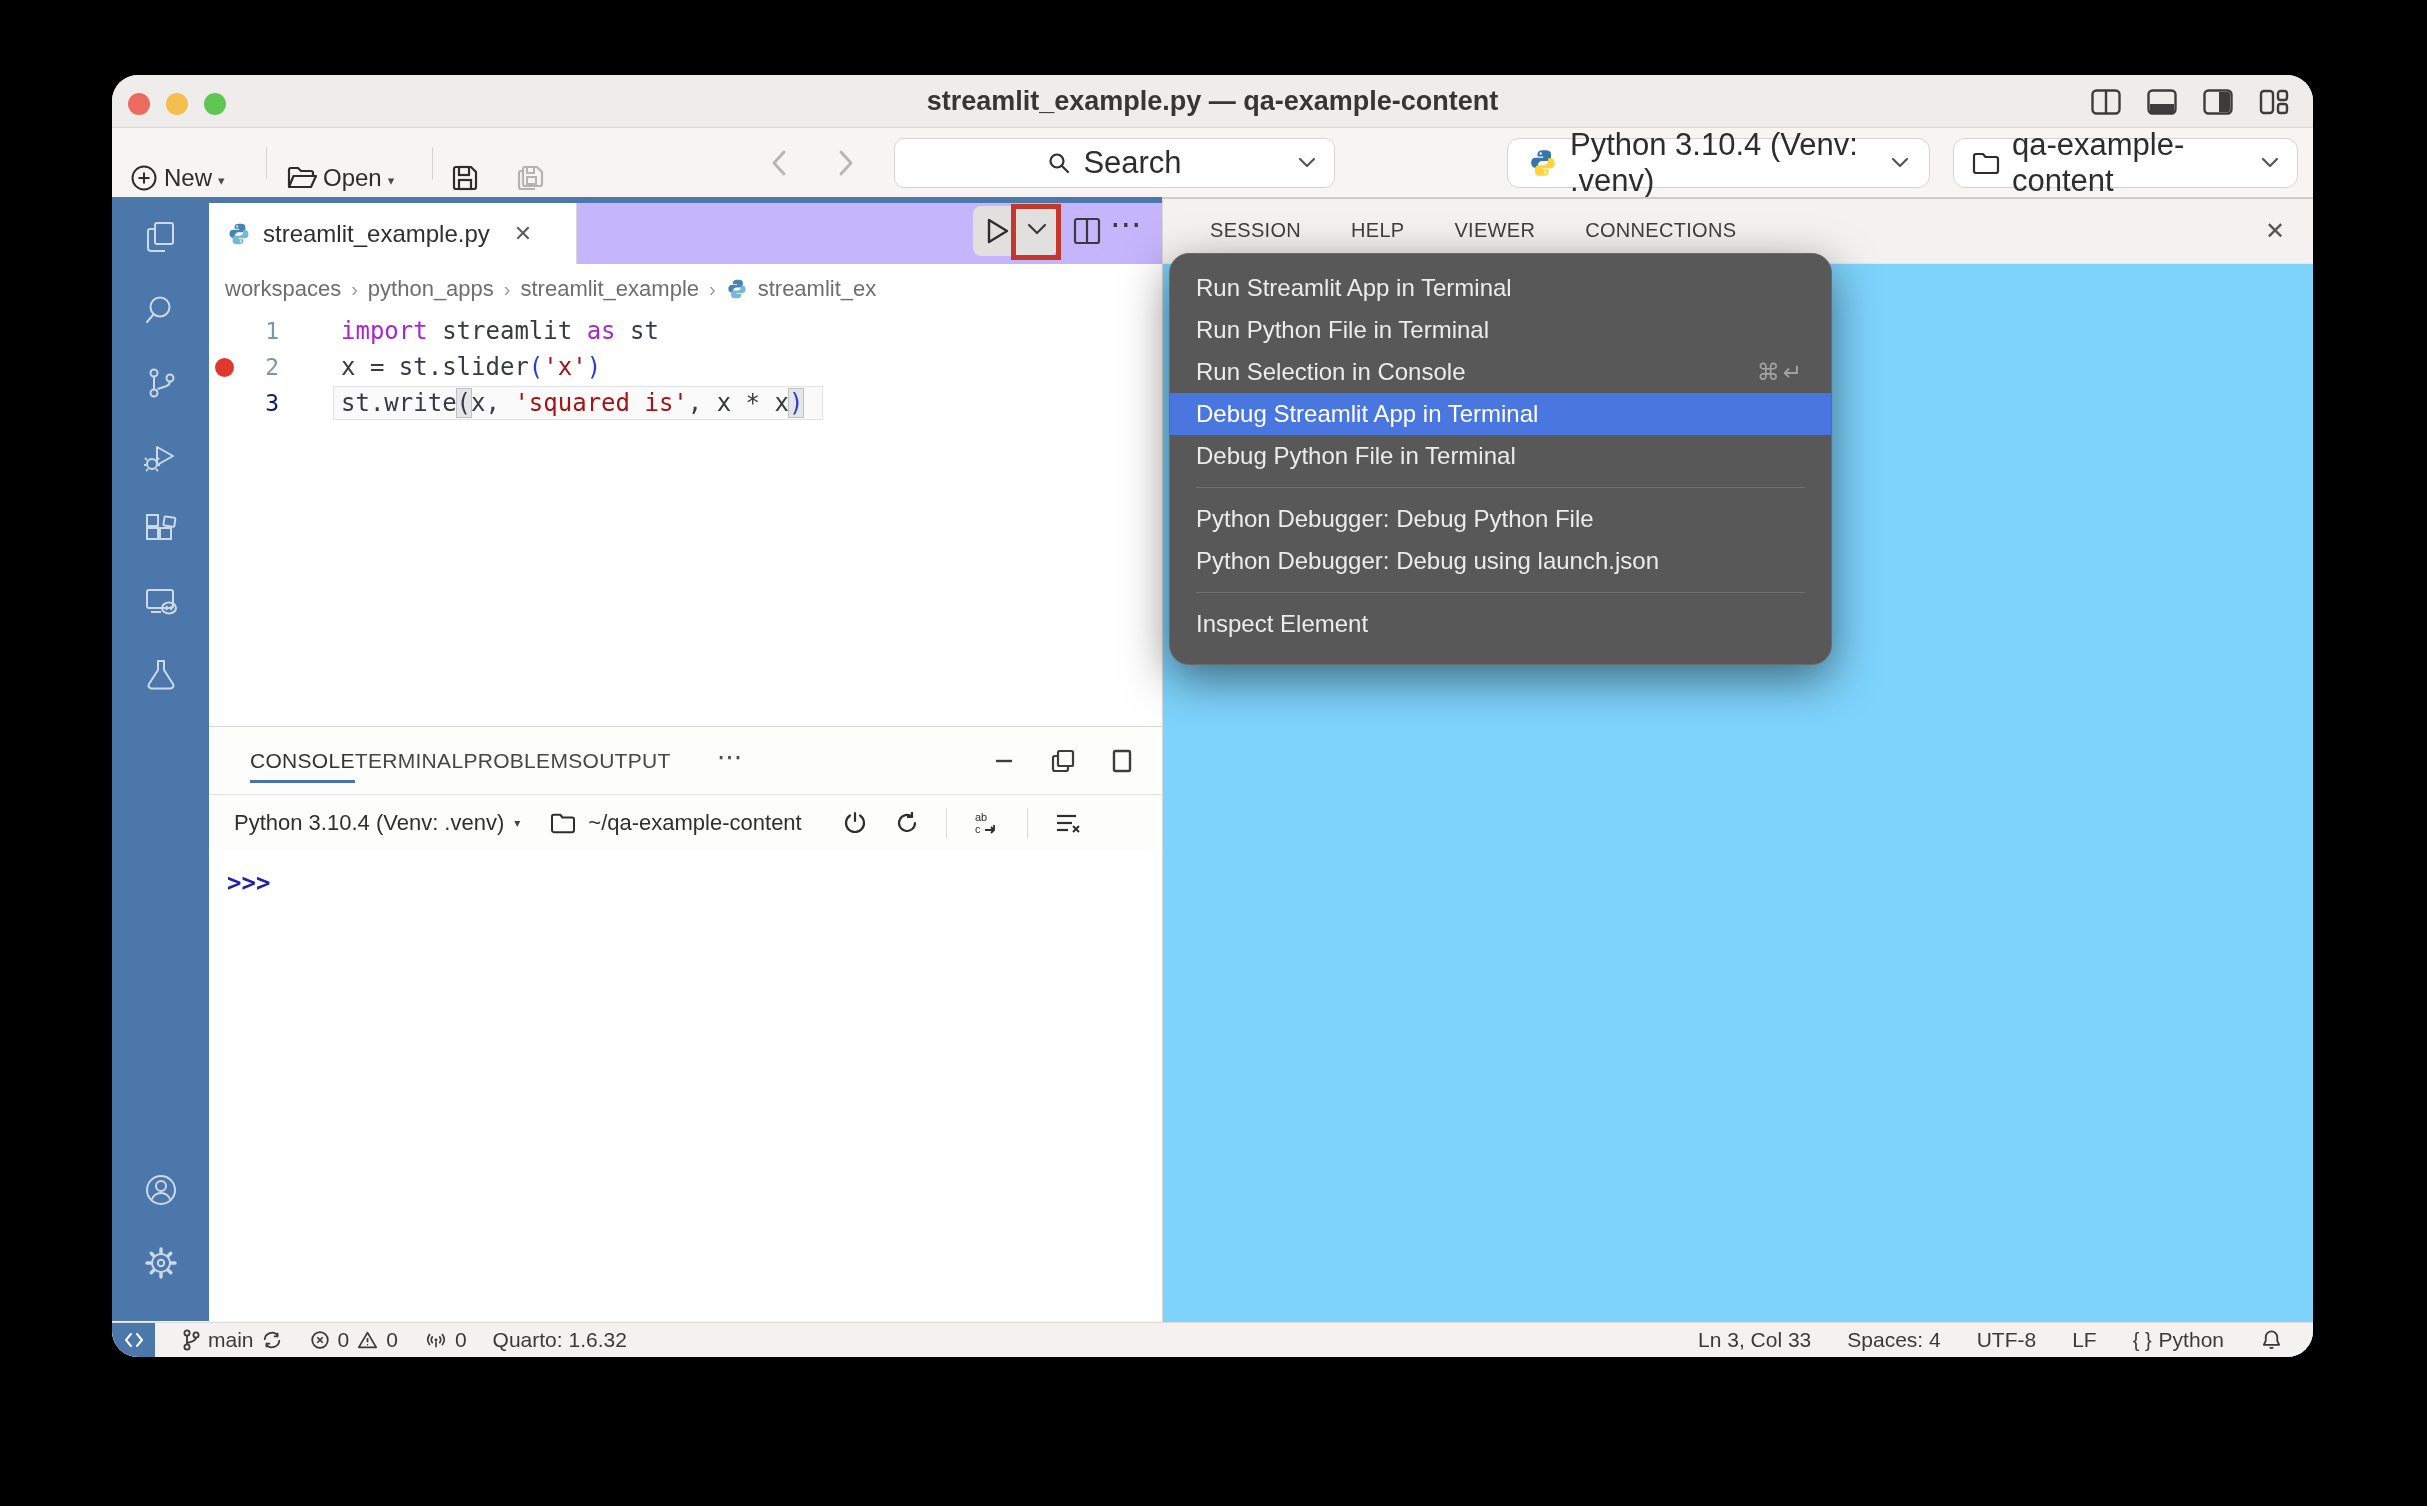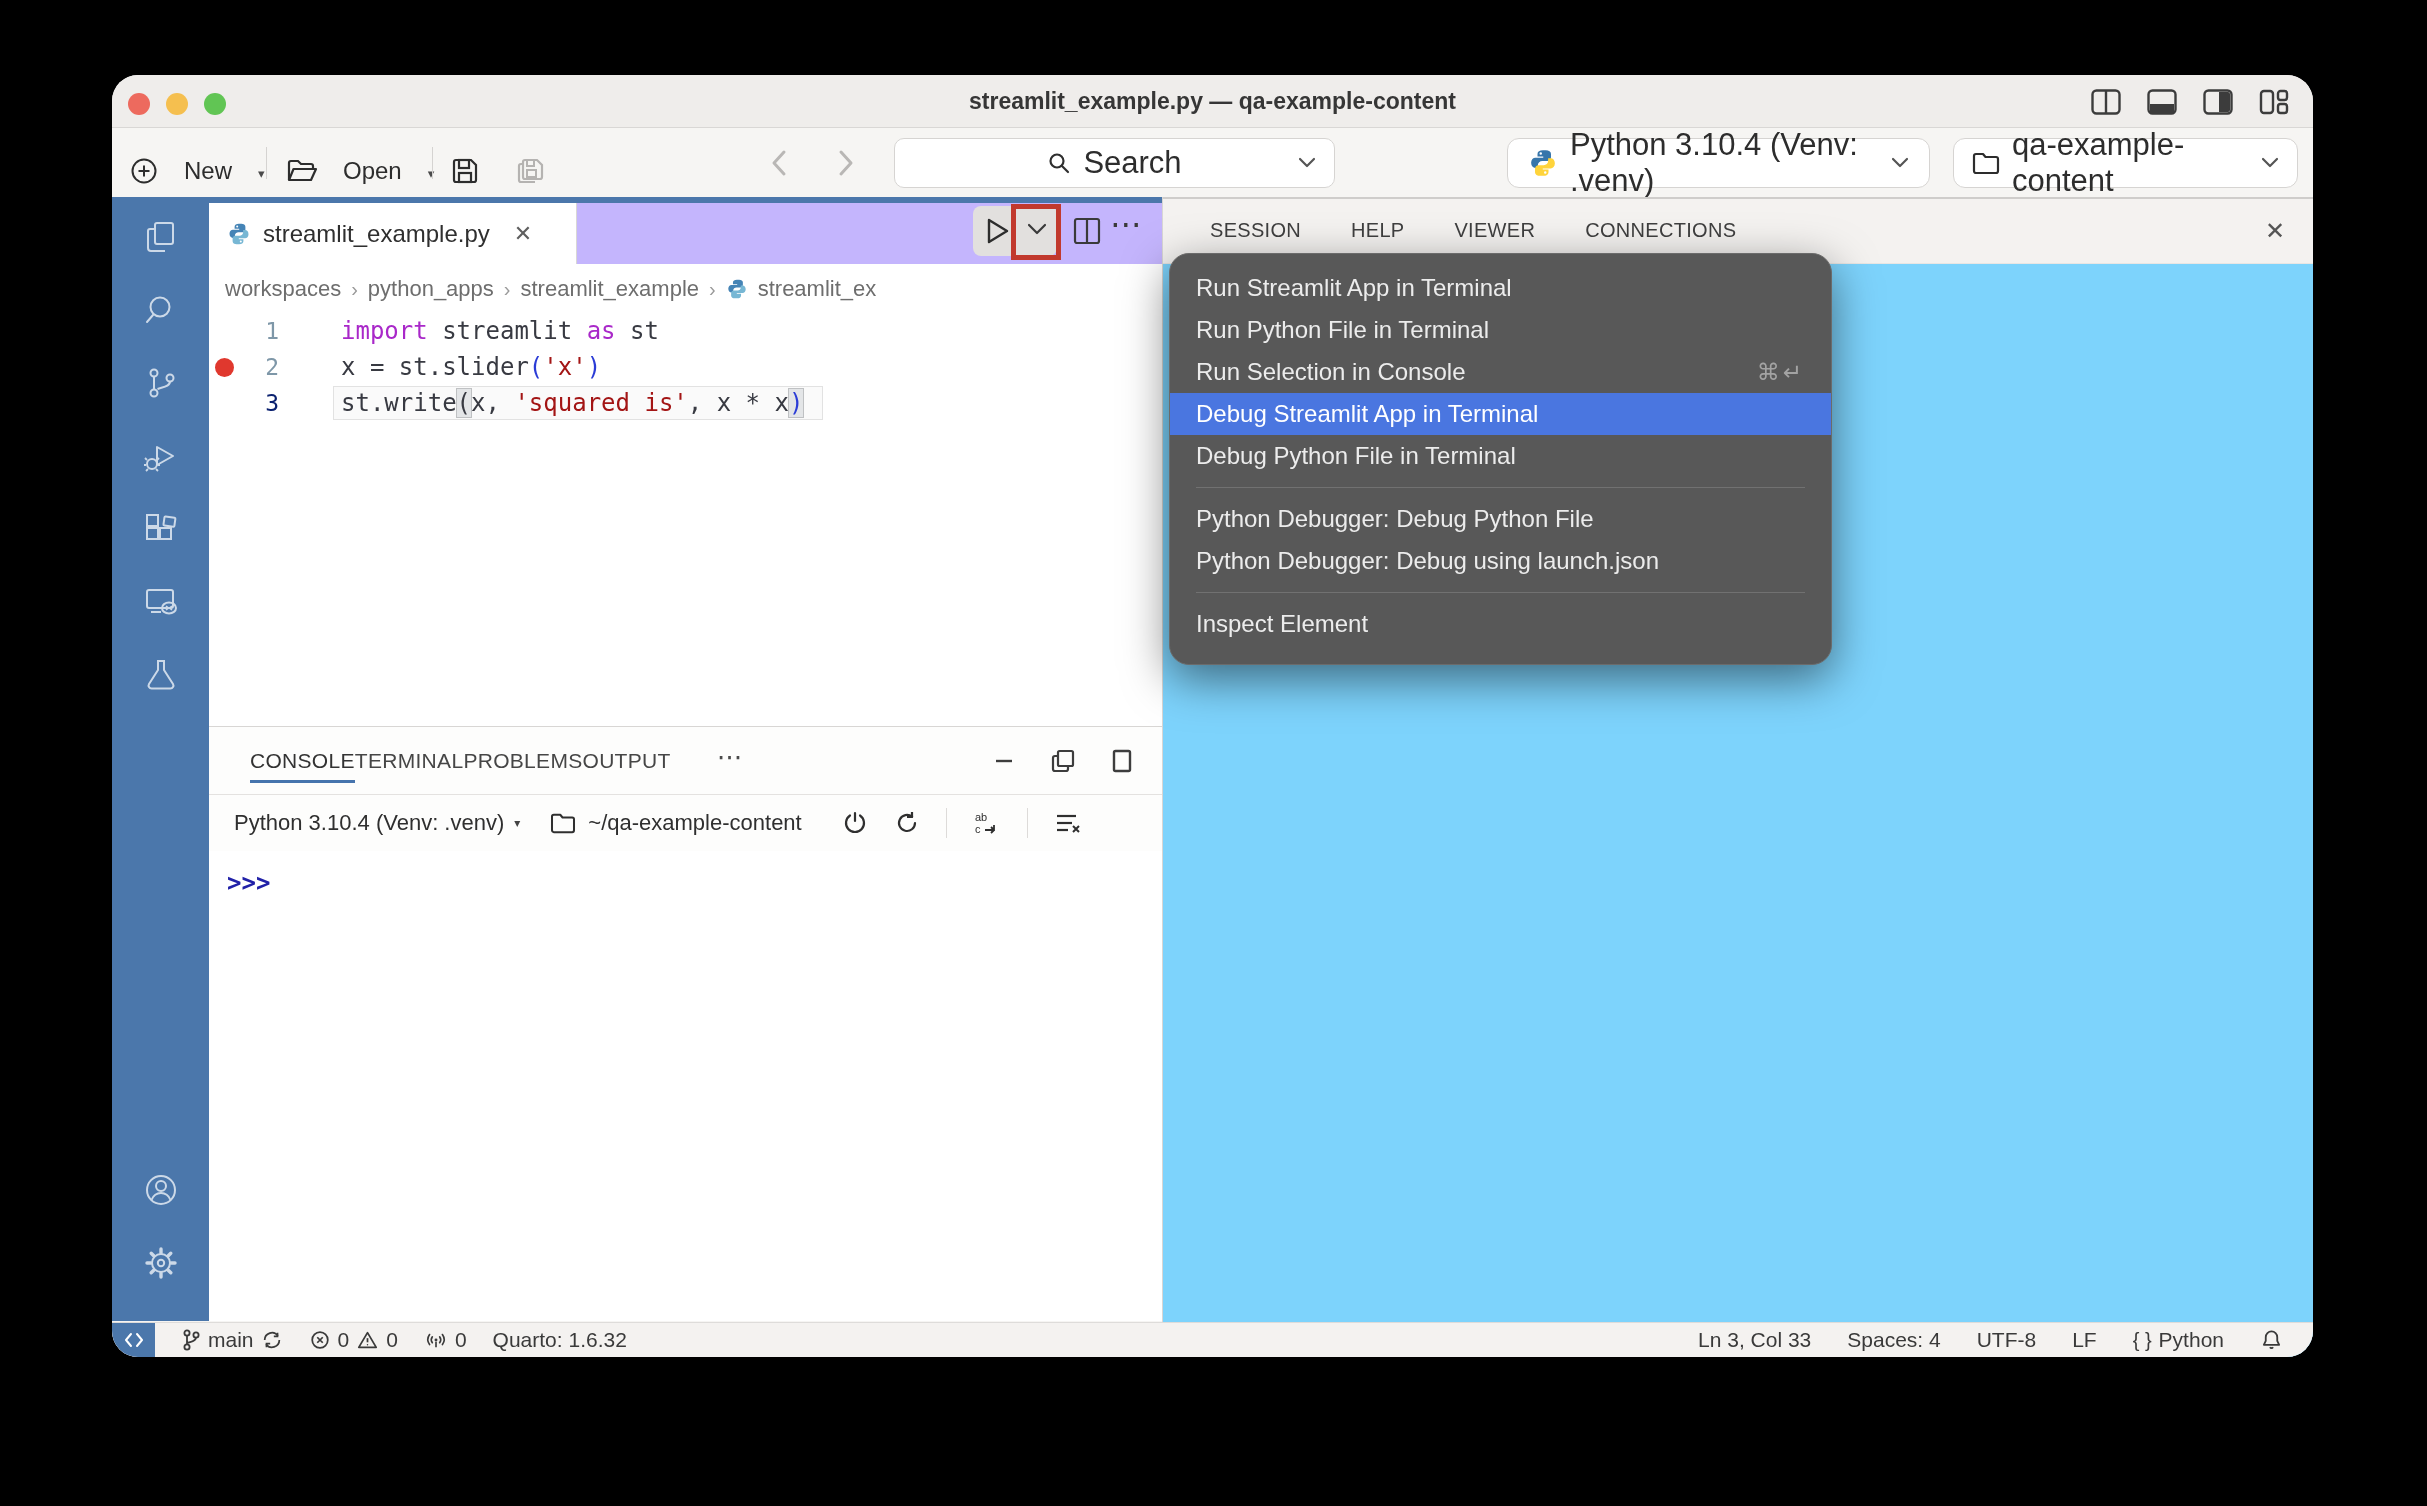--- a/index.html
+++ b/index.html
@@ -8,27 +8,27 @@
   .window{position:absolute;left:112px;top:75px;width:2201px;height:1282px;background:#f6f5f3;
     border-radius:26px;overflow:hidden;}
 
   
   .titlebar{position:absolute;left:0;top:0;width:100%;height:53px;background:#efedeb;border-bottom:1px solid #d9d7d5;}
   .tlight{position:absolute;top:18px;width:22px;height:22px;border-radius:50%;}
   .tl-red{left:16px;background:#ed6a5e;}
   .tl-yellow{left:54px;background:#f5bf4f;}
   .tl-green{left:92px;background:#61c554;}
   .title-text{position:absolute;left:0;right:0;top:0;height:53px;line-height:53px;text-align:center;
-    font-size:23px;font-weight:600;color:#363636;}
+    font-size:27px;font-weight:600;color:#363636;}
   .layout-icons{position:absolute;right:24px;top:0;height:53px;display:flex;align-items:center;gap:26px;color:#3c3c3c;}
   .layout-icons svg{display:block;}
 
   
   .toolbar{position:absolute;left:0;top:53px;width:100%;height:70px;background:#f6f5f3;border-bottom:1px solid #d9d7d5;}
-  .tbtn{position:absolute;top:8px;height:70px;display:flex;align-items:center;gap:26px;color:#2d2d2d;font-size:24px;cursor:default;}
+  .tbtn{position:absolute;top:15px;height:70px;display:flex;align-items:center;gap:6px;color:#2d2d2d;font-size:24px;cursor:default;}
   .tsep{position:absolute;top:19px;width:1px;height:32px;background:#d5d3d1;}
   .dd{font-size:13px;color:#4a4a4a;transform:translateY(2px);}
   .navchev{position:absolute;top:0;height:70px;display:flex;align-items:center;color:#b9b7b5;}
   .pill{position:absolute;top:10px;height:50px;background:#fff;border:1px solid #d6d4d2;border-radius:12px;
     display:flex;align-items:center;font-size:31px;color:#2d2d2d;}
   .searchbox{left:782px;width:441px;justify-content:center;gap:12px;border-radius:10px;}
   .searchbox .schev{position:absolute;right:18px;}
   .interp{left:1395px;width:423px;padding:0 20px;gap:12px;}
   .interp .schev,.folderpill .schev{margin-left:auto;}
   .folderpill{left:1841px;width:345px;padding:0 18px;gap:12px;}

